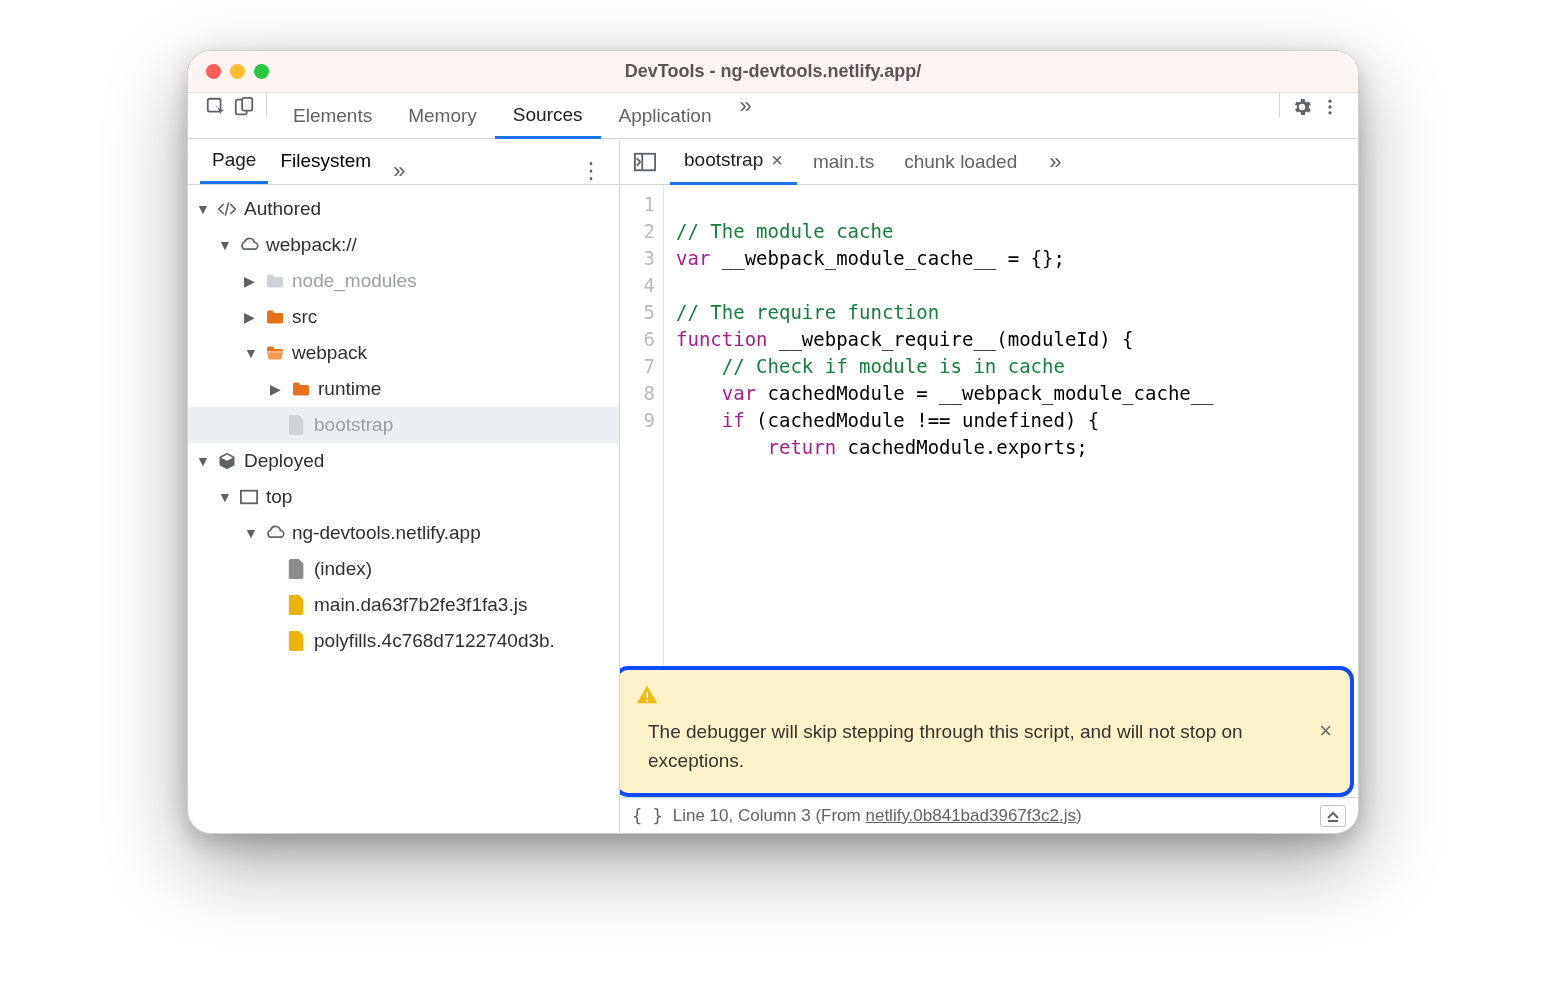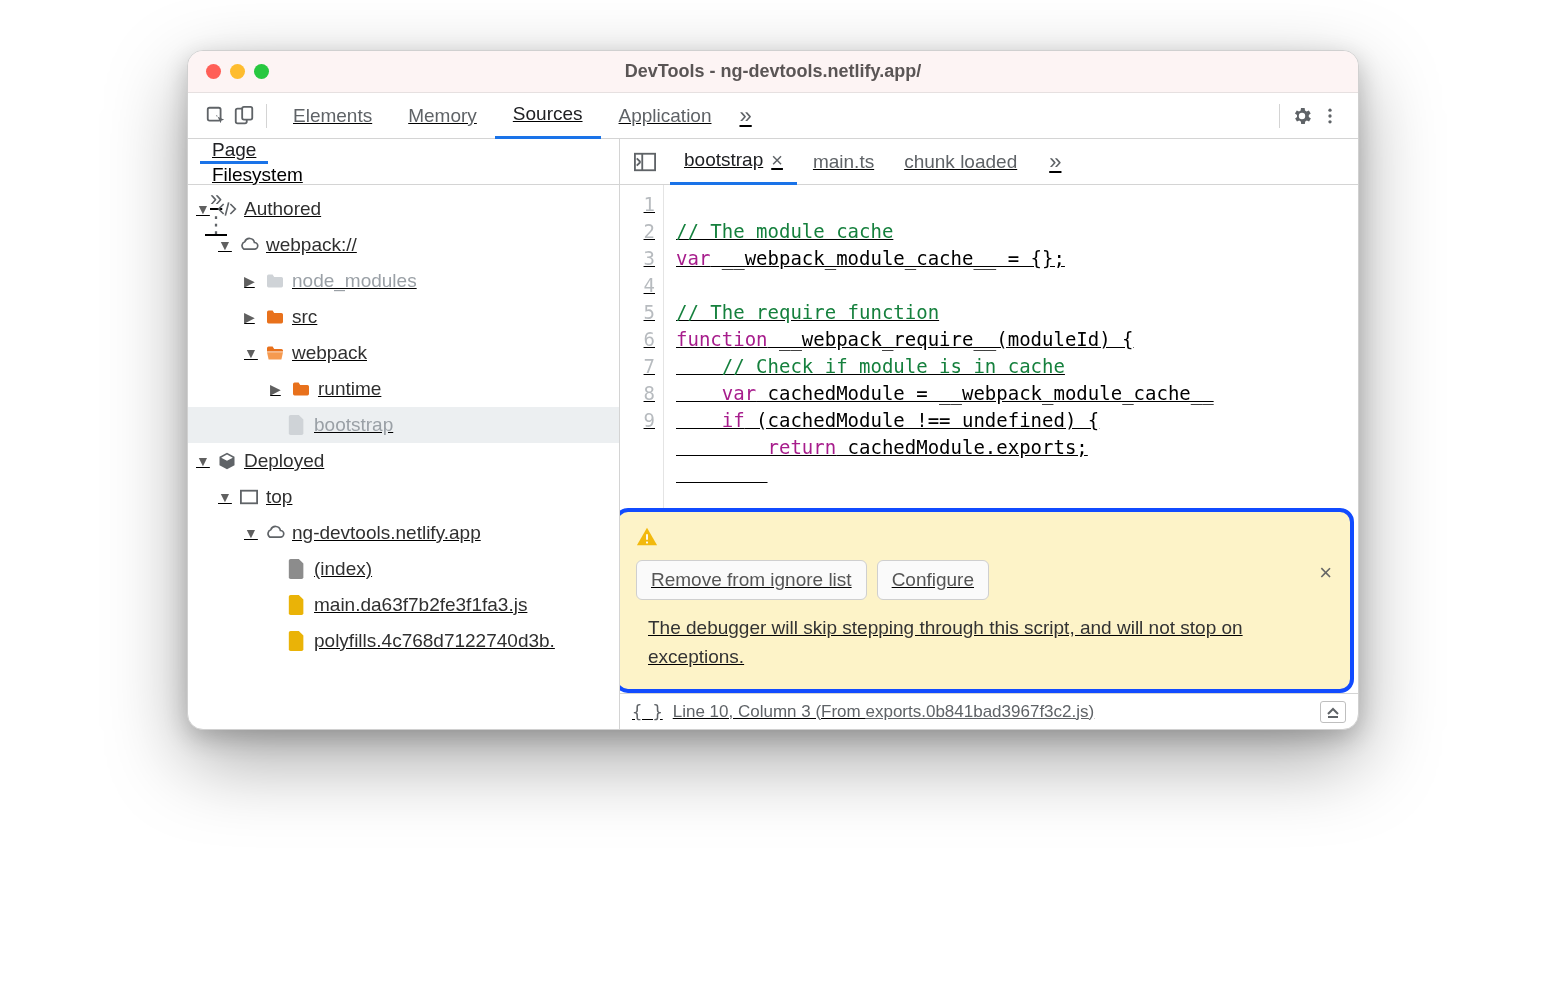--- a/index.html
+++ b/index.html
@@ -8,61 +8,60 @@
   background: #fff;
   width: 1546px;
   height: 984px;
   display: flex;
   align-items: flex-start;
   justify-content: center;
   padding-top: 50px;
 }
 .window {
   width: 1172px;
-  height: 680px;
+  height: 784px;
   background: #fff;
-  border-radius: 16px;
+  border-radius: 24px;
   box-shadow: 0 30px 80px rgba(0,0,0,.35), 0 8px 24px rgba(0,0,0,.2);
   overflow: hidden;
   display: flex;
   flex-direction: column;
   border: 1px solid #d0d0d0;
-  text-decoration: underline;
 }
 .titlebar {
   height: 42px;
   background: #fdf4f4;
   display: flex;
   align-items: center;
   padding: 0 18px;
   border-bottom: 1px solid #e6e0e0;
   position: relative;
 }
 .traffic { display: flex; gap: 9px; }
 .tl { width: 15px; height: 15px; border-radius: 50%; }
 .tl.r { background: #ff5f57; }
 .tl.y { background: #febc2e; }
 .tl.g { background: #28c840; }
 .wtitle { position: absolute; left: 50%; transform: translateX(-50%); font-size: 18px; color: #5a5555; font-weight: 600; }
 .toolbar {
   height: 46px;
   display: flex;
-  align-items: center;
+  align-items: flex-start;
   padding: 0 14px;
   border-bottom: 1px solid #d4d4d4;
   gap: 0;
 }
 .tb-icon { width: 28px; height: 28px; display: flex; align-items: center; justify-content: center; color: #5f6367; cursor: pointer; }
 .tb-sep { width: 1px; height: 24px; background: #d4d4d4; margin: 0 8px; }
 .tab { padding: 0 18px; height: 46px; display: flex; align-items: center; font-size: 19px; color: #5f6367; cursor: pointer; }
 .tab.active { color: #1a73e8; border-bottom: 3px solid #1a73e8; font-weight: 500; color: #202124; }
 .toolbar .spacer { flex: 1; }
 .content { flex: 1; display: flex; overflow: hidden; }
 .sidebar { width: 432px; border-right: 1px solid #d4d4d4; display: flex; flex-direction: column; overflow: hidden; }
-.side-tabs { height: 46px; display: flex; align-items: flex-start; padding: 0 12px; border-bottom: 1px solid #d4d4d4; flex-direction: column; }
+.side-tabs { height: 46px; display: flex; align-items: flex-end; padding: 0 12px; border-bottom: 1px solid #d4d4d4; }
 .side-tab { padding: 0 12px; height: 46px; display: flex; align-items: center; font-size: 19px; color: #000000; cursor: pointer; }
 .side-tab.active { color: #1a73e8; border-bottom: 3px solid #1a73e8; color: #202124; }
 .side-more { margin-left: 10px; color: #5f6367; font-size: 22px; cursor: pointer; }
 .side-tabs .spacer { flex: 1; }
 .dots { width: 32px; text-align: center; color: #5f6367; font-size: 22px; cursor: pointer; }
 .tree { flex: 1; overflow-y: auto; padding: 6px 0; font-size: 19px; color: #303030; }
 .tree-row { display: flex; align-items: center; height: 36px; padding-left: 8px; gap: 6px; cursor: pointer; white-space: nowrap; }
 .tree-row.selected { background: #eceff1; }
 .tree-row .chev { width: 14px; font-size: 14px; color: #606060; user-select: none; }
 .tree-row .icn { width: 22px; display: flex; align-items: center; justify-content: center; }
@@ -326,31 +325,27 @@
       <div class="banner-wrap">
         <div class="banner">
           <div class="banner-head">
             <svg class="warn-tri" viewBox="0 0 24 24">
                 <path fill="#f2b90e" d="M12 2L1 21h22L12 2z"></path>
                 <rect x="11" y="9" width="2" height="6" fill="#fff"></rect>
                 <rect x="11" y="17" width="2" height="2" fill="#fff"></rect>
               </svg>
           </div>
           <div class="bclose">×</div>
-          <div class="bbtns">
-            <div class="bbtn">Remove from ignore list</div>
-            <div class="bbtn">Configure</div>
-          </div>
           <div class="btext">The debugger will skip stepping through this script, and will not stop on exceptions.</div>
         </div>
       </div>
 
       <div class="statusbar">
         <span class="pretty">{ }</span>
-        <span><span>Line 10, Column 3  (From </span><span class="fromlink">exports.0b841bad3967f3c2.js</span><span>)</span></span>
+        <span><span>Line 10, Column 3  (From </span><span class="fromlink">netlify.0b841bad3967f3c2.js</span><span>)</span></span>
         <div class="spacer"></div>
         <div class="format-btn">
           <svg width="14" height="14" viewBox="0 0 14 14" fill="none" stroke="#5f6367" stroke-width="2">
               <path d="M2 9 L7 4 L12 9"></path>
               <line x1="2" y1="12" x2="12" y2="12"></line>
             </svg>
         </div>
       </div>
     </div>
   </div>

